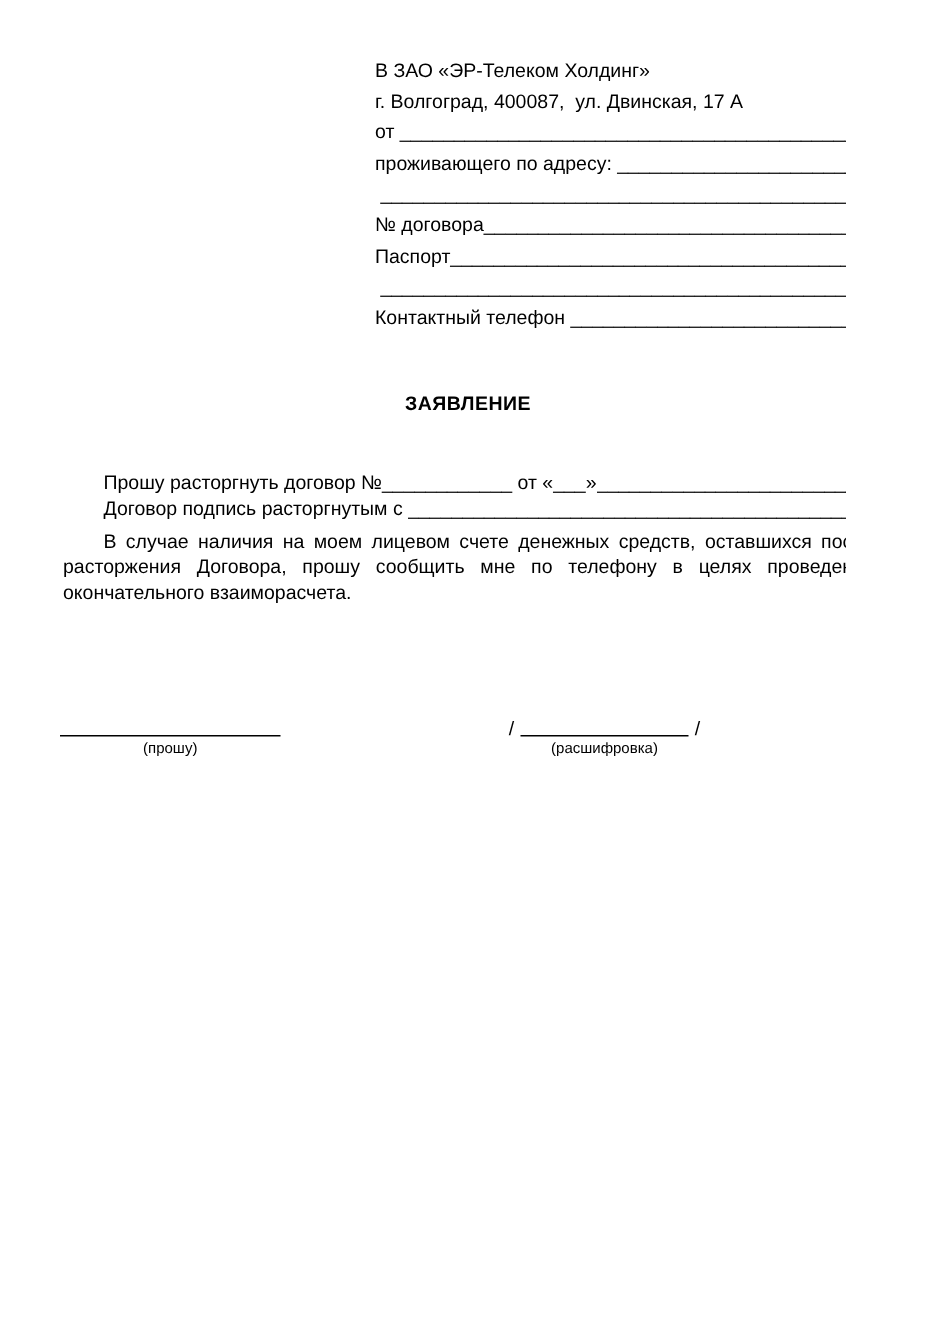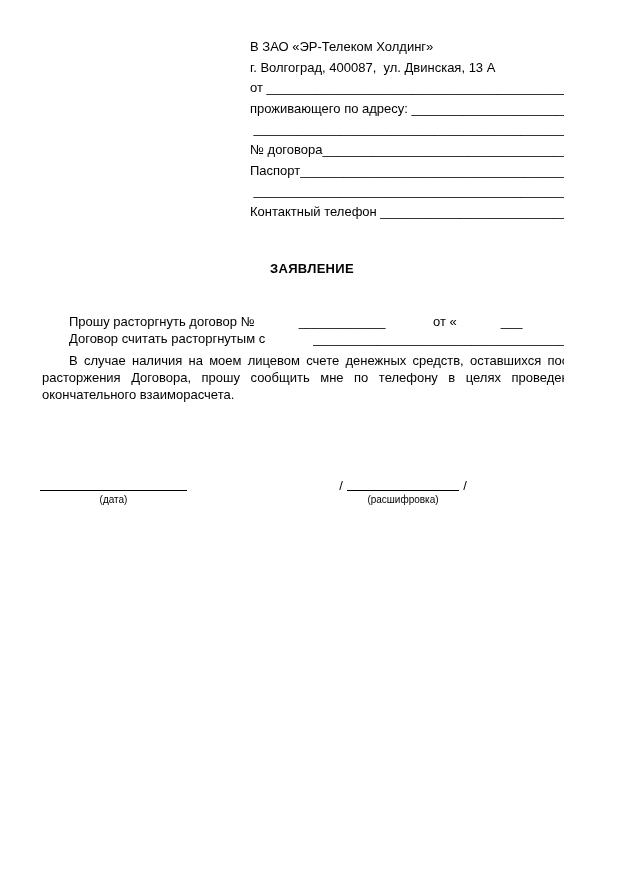--- a/index.html
+++ b/index.html
@@ -42,21 +42,20 @@
     position: absolute;
     left: 42px;
     top: 313px;
     width: 541px;
     line-height: 17.3px;
   }
   .p-flex {
     display: flex;
     align-items: baseline;
     padding-left: 27px;
-    gap: 44px;
   }
   .p-flex span { white-space: pre; }
   .p-flex .fill {
     flex: 1 1 0;
     min-width: 0;
     overflow: hidden;
   }
   .p-plain { text-align: left; }
   .p-justify {
     margin-top: 4px;
@@ -96,21 +95,21 @@
     text-align: center;
   }
 </style>
 </head>
 <body>
 
 <div class="page">
 
   <div class="header-block">
     <div class="h-row">В ЗАО «ЭР-Телеком Холдинг»</div>
-    <div class="h-row">г. Волгоград, 400087,  ул. Двинская, 13 А</div>
+    <div class="h-row">г. Волгоград, 400087,  ул. Двинская, 17 А</div>
     <div class="h-row">от ________________________________________________________</div>
     <div class="h-row">проживающего по адресу: ____________________________________</div>
     <div class="h-row"> ____________________________________________________________</div>
     <div class="h-row">№ договора__________________________________________________</div>
     <div class="h-row">Паспорт_____________________________________________________</div>
     <div class="h-row"> ____________________________________________________________</div>
     <div class="h-row">Контактный телефон _________________________________________</div>
   </div>
 
   <div class="doc-title">ЗАЯВЛЕНИЕ</div>
@@ -119,29 +118,29 @@
     <div class="p-flex">
       <span>Прошу расторгнуть договор №</span>
       <span>____________</span>
       <span> от «</span>
       <span>___</span>
       <span>»</span>
       <span class="fill">________________________________________</span>
       <span>г.</span>
     </div>
     <div class="p-flex">
-      <span>Договор считать расторгнутым с </span>
+      <span>Договор подпись расторгнутым с </span>
       <span class="fill">____________________________________________________________</span>
     </div>
     <div class="p-justify">В случае наличия на моем лицевом счете денежных средств, оставшихся после расторжения Договора, прошу сообщить мне по телефону в целях проведения окончательного взаиморасчета.</div>
   </div>
 
   <div class="sig-date">
     <div class="blank-line"></div>
-    <div class="caption">(дата)</div>
+    <div class="caption">(прошу)</div>
   </div>
 
   <div class="sig-right">
     <div class="slash">/</div>
     <div class="sig-col-name">
       <div class="blank-line"></div>
       <div class="caption">(расшифровка)</div>
     </div>
     <div class="slash">/</div>
   </div>

